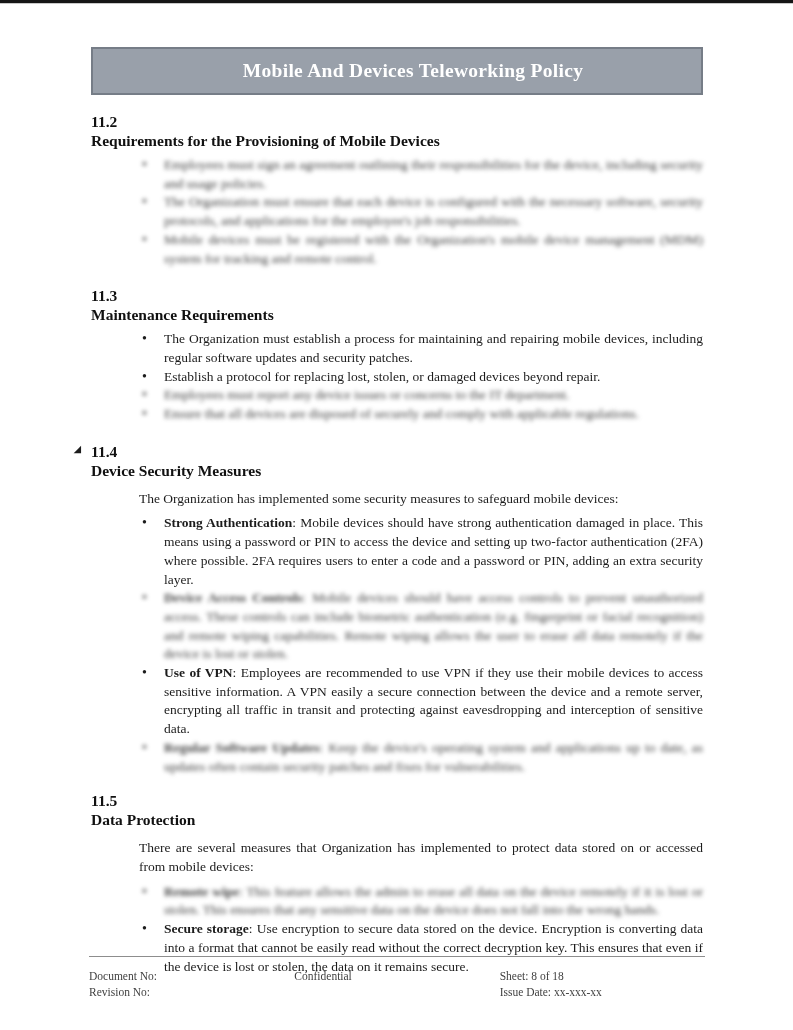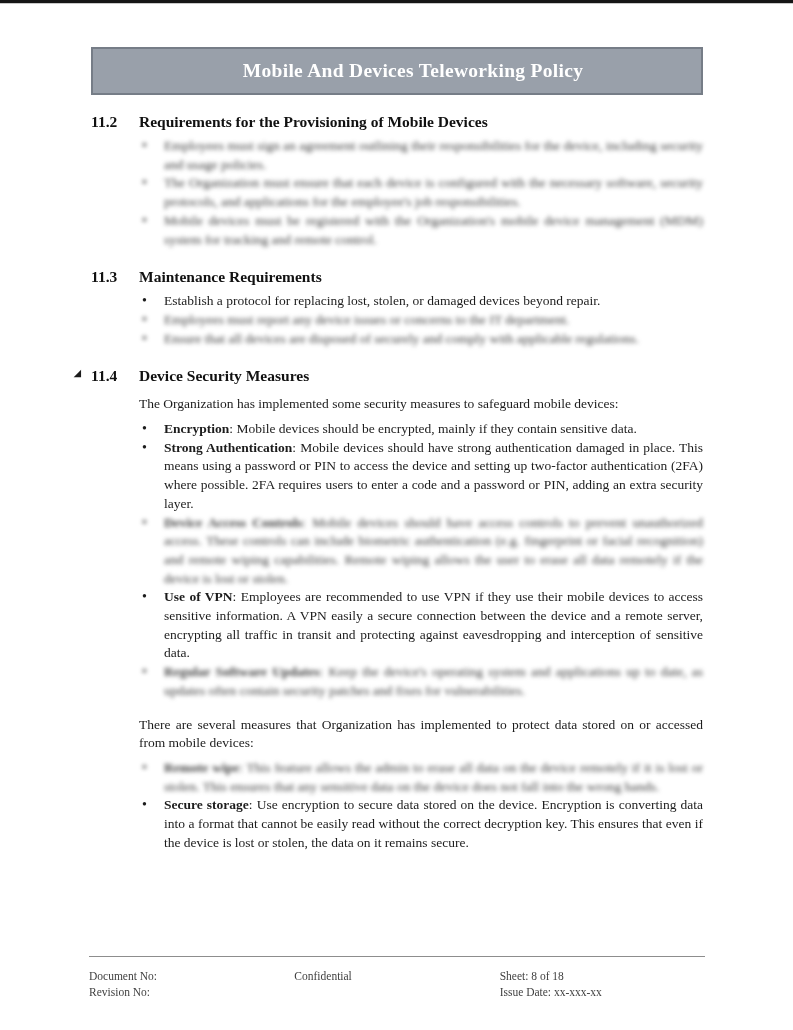--- a/index.html
+++ b/index.html
@@ -28,21 +28,21 @@
   .title-band .title-text {
     color: #ffffff; font-weight: bold; font-size: 19.5px; letter-spacing: 0.3px; margin-left: 32px;
   }
   .section { position: relative; }
   .sec-1 { margin-top: 17px; }
   .sec-2 { margin-top: 18px; }
   .sec-3 { margin-top: 18px; }
   .sec-4 { margin-top: 15px; }
   .sec-head {
     display: flex; font-weight: bold; font-size: 15.5px; line-height: 19px;
-    color: #111111; position: relative;
+    color: #111111; position: relative; flex-direction: column;
   }
   .sec-num { width: 48px; flex-shrink: 0; }
   .collapse-marker {
     position: absolute; left: -17px; top: 3px;
     font-size: 9px; color: #1c1c1c; line-height: 9px;
   }
   .sec-body {
     margin-left: 48px;
     font-size: 13.5px; line-height: 18.7px;
     color: #1c1c1c; text-align: justify;
@@ -93,46 +93,50 @@
     </div>
   </div>
 
   <div class="section sec-2">
     <div class="sec-head">
       <span class="sec-num">11.3</span>
       <span>Maintenance Requirements</span>
     </div>
     <div class="sec-body">
       <ul class="bullets">
+        <li><span>The Organization must establish a process for maintaining and repairing mobile devices, including regular software updates and security patches.</span></li>
         <li><span>Establish a protocol for replacing lost, stolen, or damaged devices beyond repair.</span></li>
         <li class="blurred"><span>Employees must report any device issues or concerns to the IT department.</span></li>
         <li class="blurred"><span>Ensure that all devices are disposed of securely and comply with applicable regulations.</span></li>
       </ul>
     </div>
   </div>
 
   <div class="section sec-3">
     <div class="sec-head">
       <span class="collapse-marker">◢</span>
       <span class="sec-num">11.4</span>
       <span>Device Security Measures</span>
     </div>
     <div class="sec-body">
       <div class="intro">The Organization has implemented some security measures to safeguard mobile devices:</div>
       <ul class="bullets">
-        <li><span class="lead">Encryption</span><span>: Mobile devices should be encrypted, mainly if they contain sensitive data.</span></li>
         <li><span class="lead">Strong Authentication</span><span>: Mobile devices should have strong authentication damaged in place. This means using a password or PIN to access the device and setting up two-factor authentication (2FA) where possible. 2FA requires users to enter a code and a password or PIN, adding an extra security layer.</span></li>
         <li class="blurred"><span class="lead">Device Access Controls</span><span>: Mobile devices should have access controls to prevent unauthorized access. These controls can include biometric authentication (e.g. fingerprint or facial recognition) and remote wiping capabilities. Remote wiping allows the user to erase all data remotely if the device is lost or stolen.</span></li>
         <li><span class="lead">Use of VPN</span><span>: Employees are recommended to use VPN if they use their mobile devices to access sensitive information. A VPN easily a secure connection between the device and a remote server, encrypting all traffic in transit and protecting against eavesdropping and interception of sensitive data.</span></li>
         <li class="blurred"><span class="lead">Regular Software Updates</span><span>: Keep the device's operating system and applications up to date, as updates often contain security patches and fixes for vulnerabilities.</span></li>
       </ul>
     </div>
   </div>
 
   <div class="section sec-4">
+    <div class="sec-head">
+      <span class="sec-num">11.5</span>
+      <span>Data Protection</span>
+    </div>
     <div class="sec-body">
       <div class="intro">There are several measures that Organization has implemented to protect data stored on or accessed from mobile devices:</div>
       <ul class="bullets">
         <li class="blurred"><span class="lead">Remote wipe</span><span>: This feature allows the admin to erase all data on the device remotely if it is lost or stolen. This ensures that any sensitive data on the device does not fall into the wrong hands.</span></li>
         <li><span class="lead">Secure storage</span><span>: Use encryption to secure data stored on the device. Encryption is converting data into a format that cannot be easily read without the correct decryption key. This ensures that even if the device is lost or stolen, the data on it remains secure.</span></li>
       </ul>
     </div>
   </div>
 
 </div>

